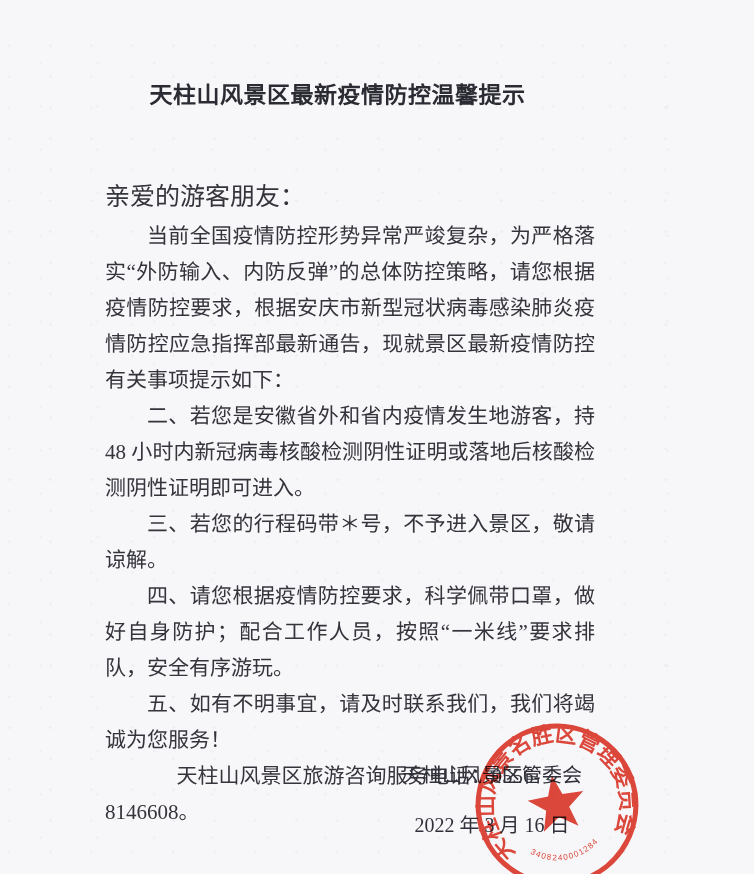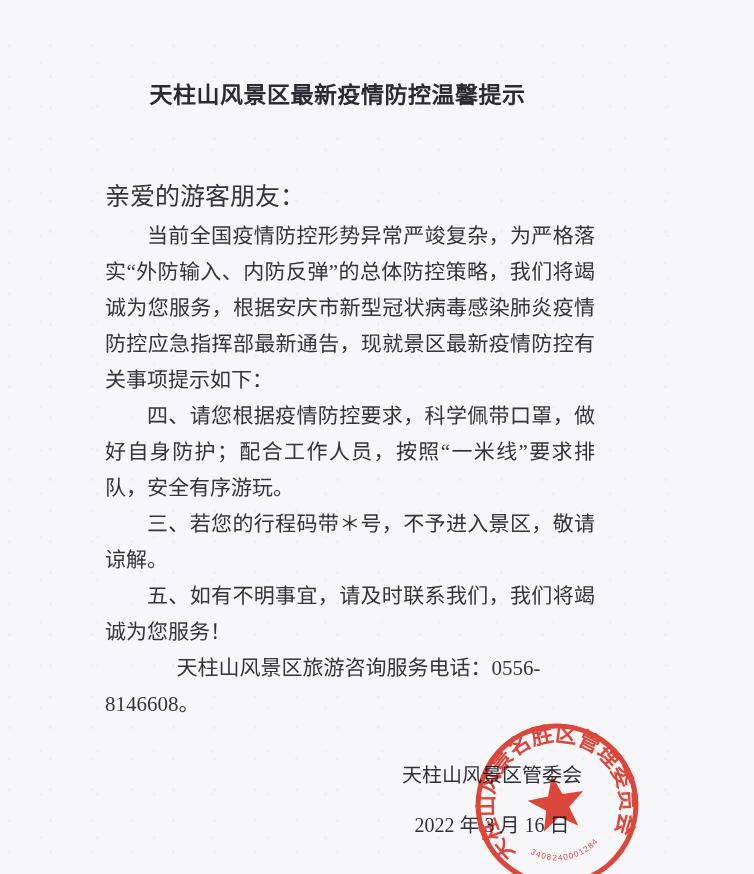--- a/index.html
+++ b/index.html
@@ -83,23 +83,24 @@
 </head>
 <body>
 
 <div class="page">
 
   <h1 class="title">天柱山风景区最新疫情防控温馨提示</h1>
 
   <p class="salutation">亲爱的游客朋友：</p>
 
   <div class="bodytext">
-    <p class="para">当前全国疫情防控形势异常严竣复杂，为严格落实“外防输入、内防反弹”的总体防控策略，我们将竭诚为您服务，根据安庆市新型冠状病毒感染肺炎疫情防控应急指挥部最新通告，现就景区最新疫情防控有关事项提示如下：</p>
+    <p class="para">当前全国疫情防控形势异常严竣复杂，为严格落实“外防输入、内防反弹”的总体防控策略，请您根据疫情防控要求，根据安庆市新型冠状病毒感染肺炎疫情防控应急指挥部最新通告，现就景区最新疫情防控有关事项提示如下：</p>
+    <p class="para">二、若您是安徽省外和省内疫情发生地游客，持 48 小时内新冠病毒核酸检测阴性证明或落地后核酸检测阴性证明即可进入。</p>
+    <p class="para">三、若您的行程码带＊号，不予进入景区，敬请谅解。</p>
     <p class="para">四、请您根据疫情防控要求，科学佩带口罩，做好自身防护；配合工作人员，按照“一米线”要求排队，安全有序游玩。</p>
-    <p class="para">三、若您的行程码带＊号，不予进入景区，敬请谅解。</p>
     <p class="para">五、如有不明事宜，请及时联系我们，我们将竭诚为您服务！</p>
     <p class="contact">天柱山风景区旅游咨询服务电话：0556-8146608。</p>
   </div>
 
   <div class="closing">
     <div class="sig-line">天柱山风景区管委会</div>
     <div class="date-line">2022 年 3 月 16 日</div>
   </div>
 
   <svg class="seal" viewBox="0 0 166 166" xmlns="http://www.w3.org/2000/svg" aria-hidden="true">

